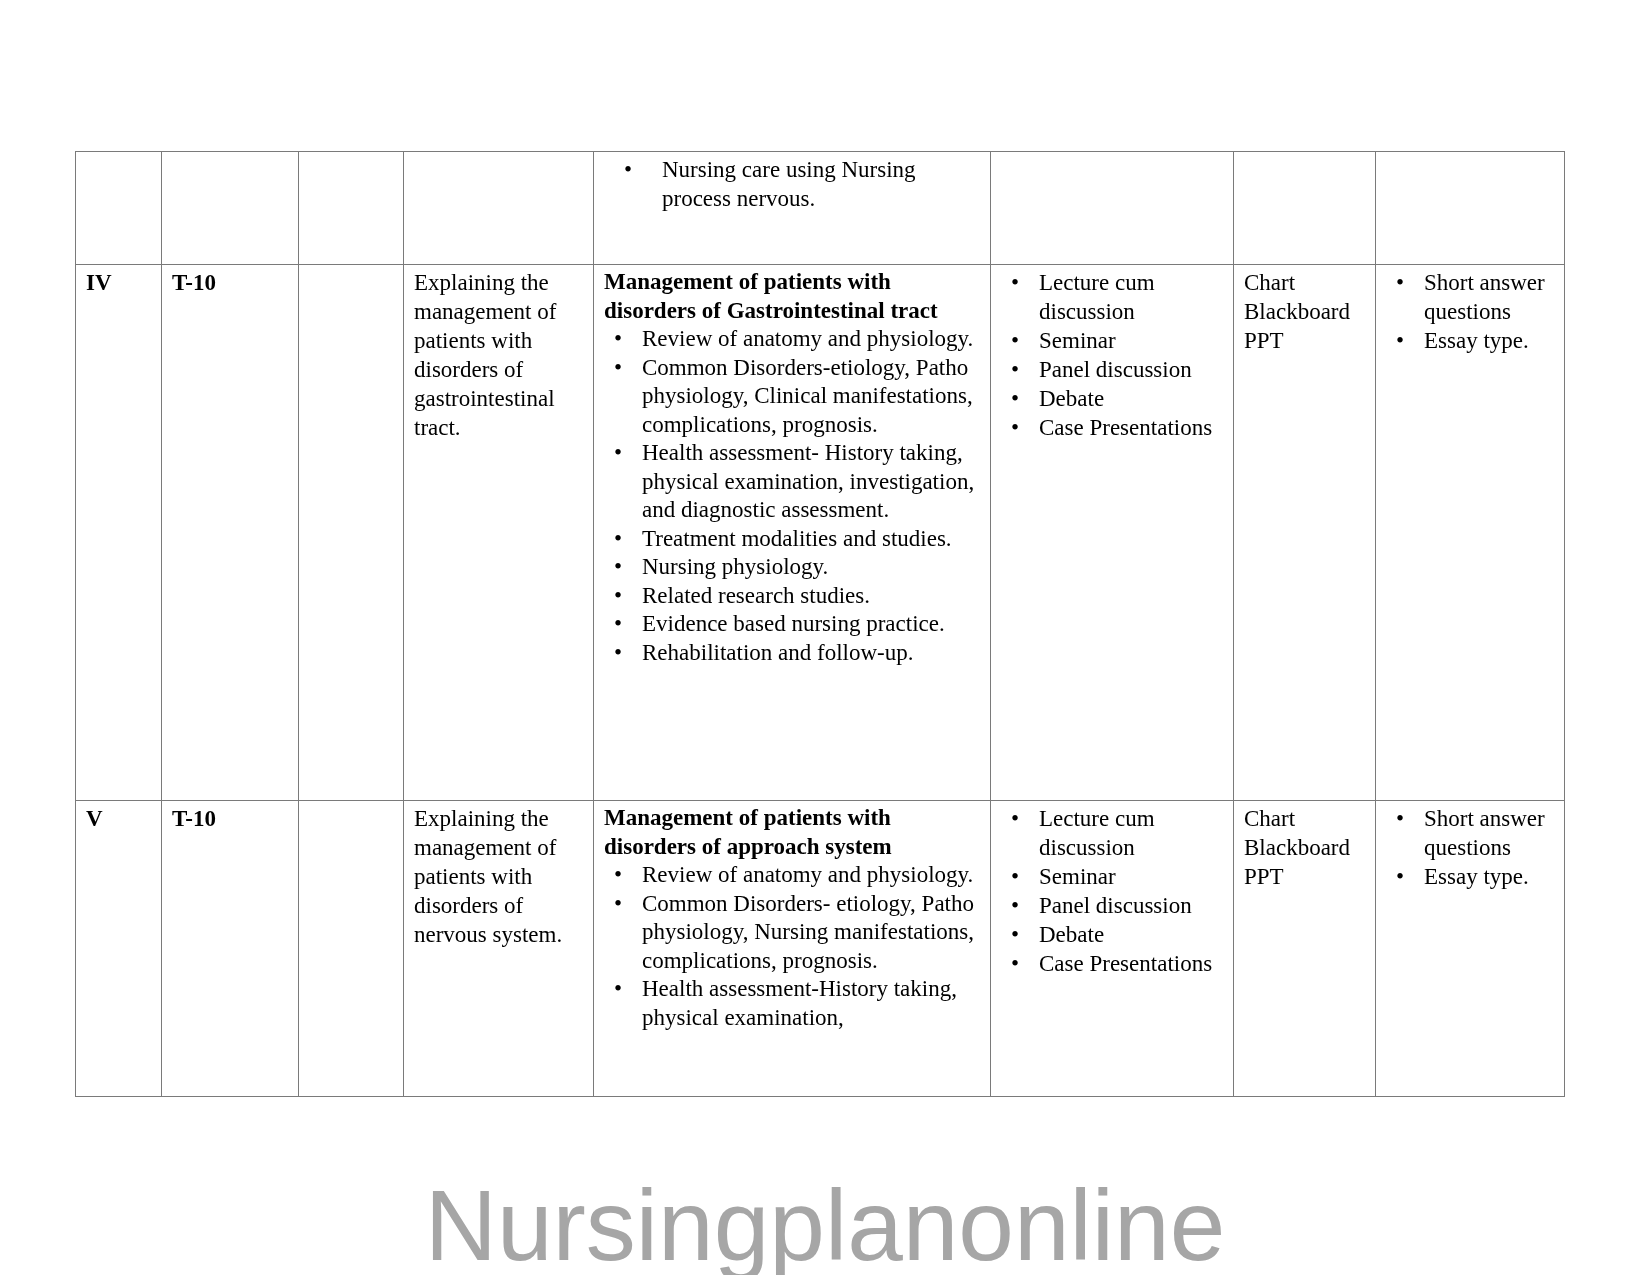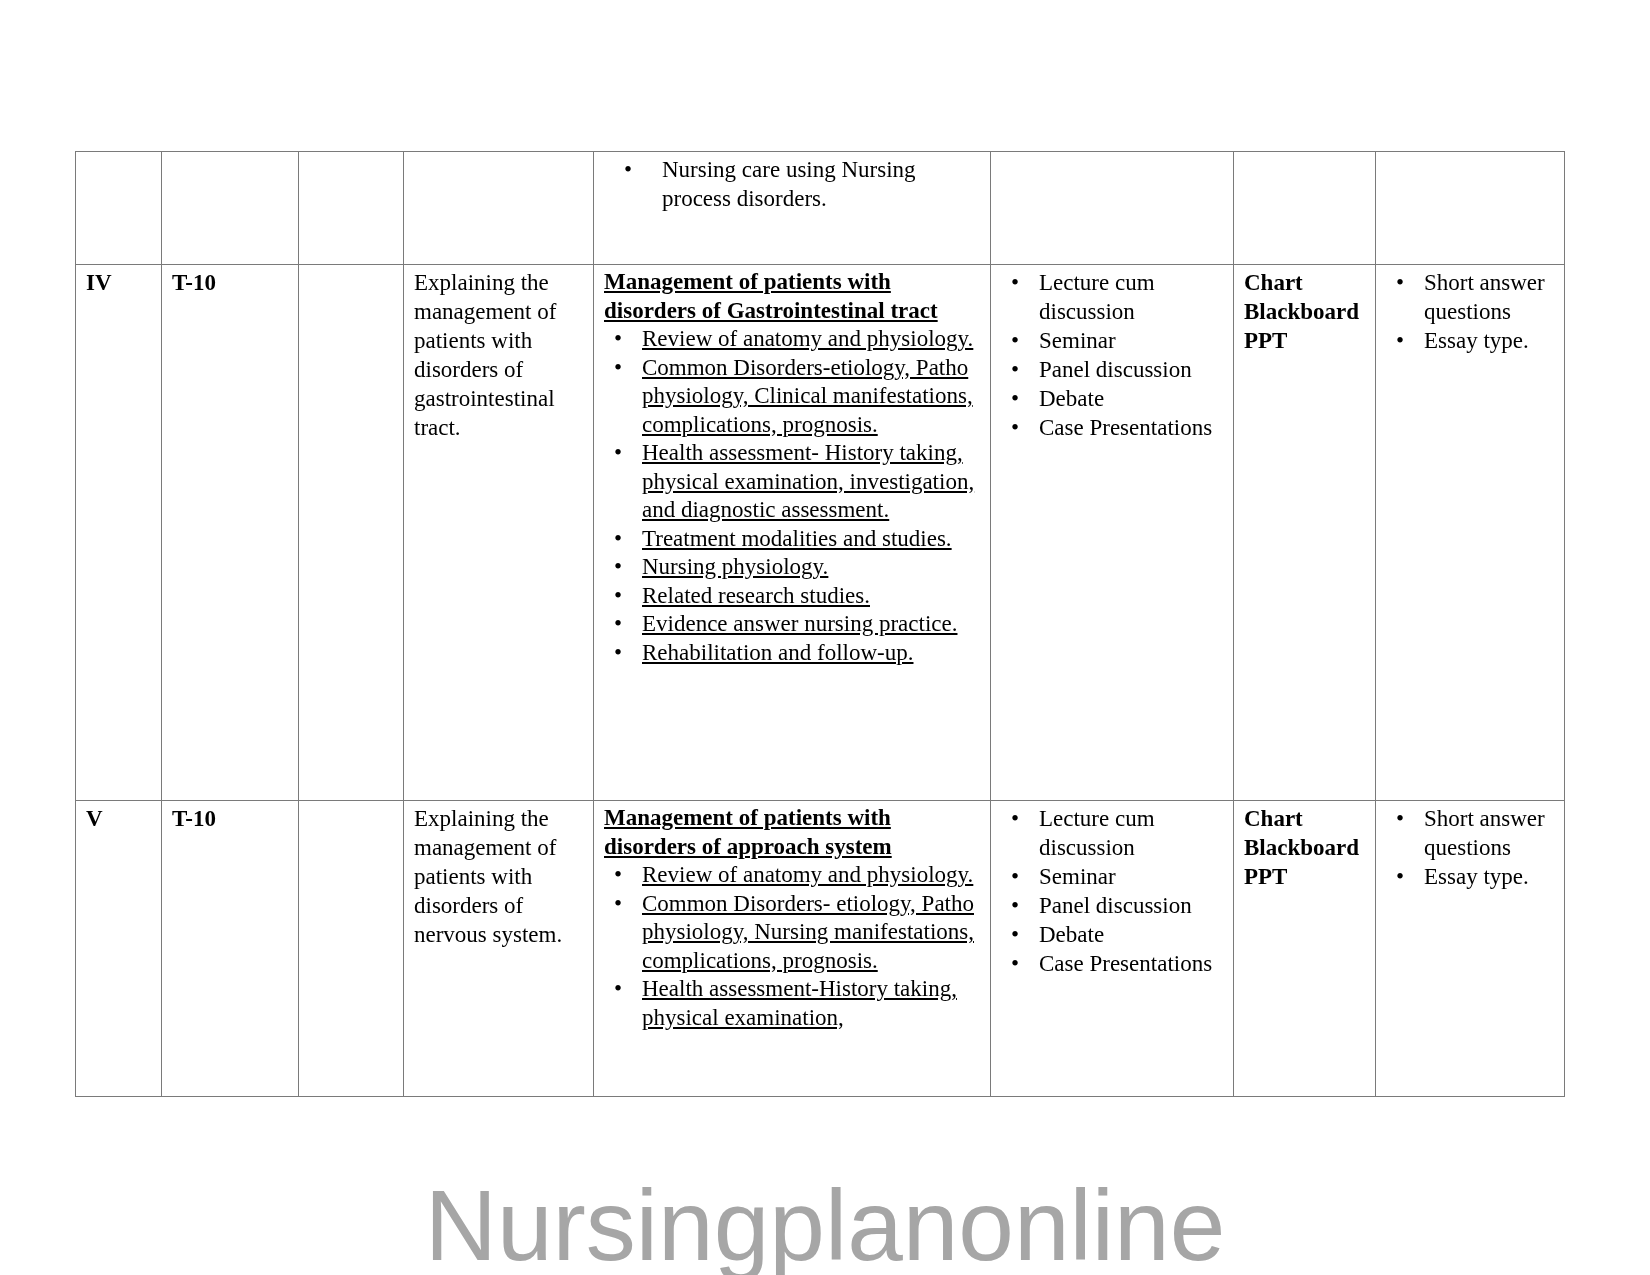--- a/index.html
+++ b/index.html
@@ -21,27 +21,27 @@
     col.c7 { width: 142px; } col.c8 { width: 189px; }
     tr.r0 { height: 113px; } tr.r1 { height: 536px; margin-top: 31px; } tr.r2 { height: 296px; }
     .bold { font-weight: bold; }
     ul { margin: 0; padding: 0; list-style: none; }
     ul li { position: relative; padding-left: 38px; }
     ul li .bul {
       position: absolute; left: 4px; top: 0; width: 20px; text-align: center;
     }
     .row0-list li { padding-left: 58px; }
     .row0-list li .bul { left: 14px; }
-    .tight { line-height: 28.5px; text-decoration: underline; }
+    .tight { line-height: 28.5px; }
     .watermark {
       position: absolute; left: 0; width: 1650px; top: 1170px;
       text-align: center; font-family: "Liberation Sans", "DejaVu Sans", sans-serif;
       font-size: 100px; line-height: 110px; color: #a6a6a6;
     }
-    .stack div { white-space: nowrap; font-weight: bold; }
+    .stack div { white-space: nowrap; }
   </style>
 </head>
 <body>
 
 <table class="plan">
   <colgroup>
     <col class="c1">
       <col class="c2">
       <col class="c3">
       <col class="c4">
@@ -51,21 +51,21 @@
       <col class="c8">
   </colgroup>
   <tbody>
       <tr class="r0">
     <td></td>
     <td></td>
     <td></td>
     <td></td>
     <td>
       <ul class="row0-list">
-        <li><span class="bul">•</span><span>Nursing care using Nursing process disorders.</span></li>
+        <li><span class="bul">•</span><span>Nursing care using Nursing process nervous.</span></li>
       </ul>
     </td>
     <td></td>
     <td></td>
     <td></td>
   </tr>
 
   <tr class="r1">
     <td class="bold">IV</td>
     <td class="bold">T-10</td>
@@ -73,21 +73,21 @@
     <td>Explaining the management of patients with disorders of gastrointestinal tract.</td>
     <td class="tight">
       <div class="bold">Management of patients with disorders of Gastrointestinal tract</div>
       <ul>
         <li><span class="bul">•</span><span>Review of anatomy and physiology.</span></li>
         <li><span class="bul">•</span><span>Common Disorders-etiology, Patho physiology, Clinical manifestations, complications, prognosis.</span></li>
         <li><span class="bul">•</span><span>Health assessment- History taking, physical examination, investigation, and diagnostic assessment.</span></li>
         <li><span class="bul">•</span><span>Treatment modalities and studies.</span></li>
         <li><span class="bul">•</span><span>Nursing physiology.</span></li>
         <li><span class="bul">•</span><span>Related research studies.</span></li>
-        <li><span class="bul">•</span><span>Evidence answer nursing practice.</span></li>
+        <li><span class="bul">•</span><span>Evidence based nursing practice.</span></li>
         <li><span class="bul">•</span><span>Rehabilitation and follow-up.</span></li>
       </ul>
     </td>
     <td>
       <ul>
         <li><span class="bul">•</span><span>Lecture cum discussion</span></li>
         <li><span class="bul">•</span><span>Seminar</span></li>
         <li><span class="bul">•</span><span>Panel discussion</span></li>
         <li><span class="bul">•</span><span>Debate</span></li>
         <li><span class="bul">•</span><span>Case Presentations</span></li>

